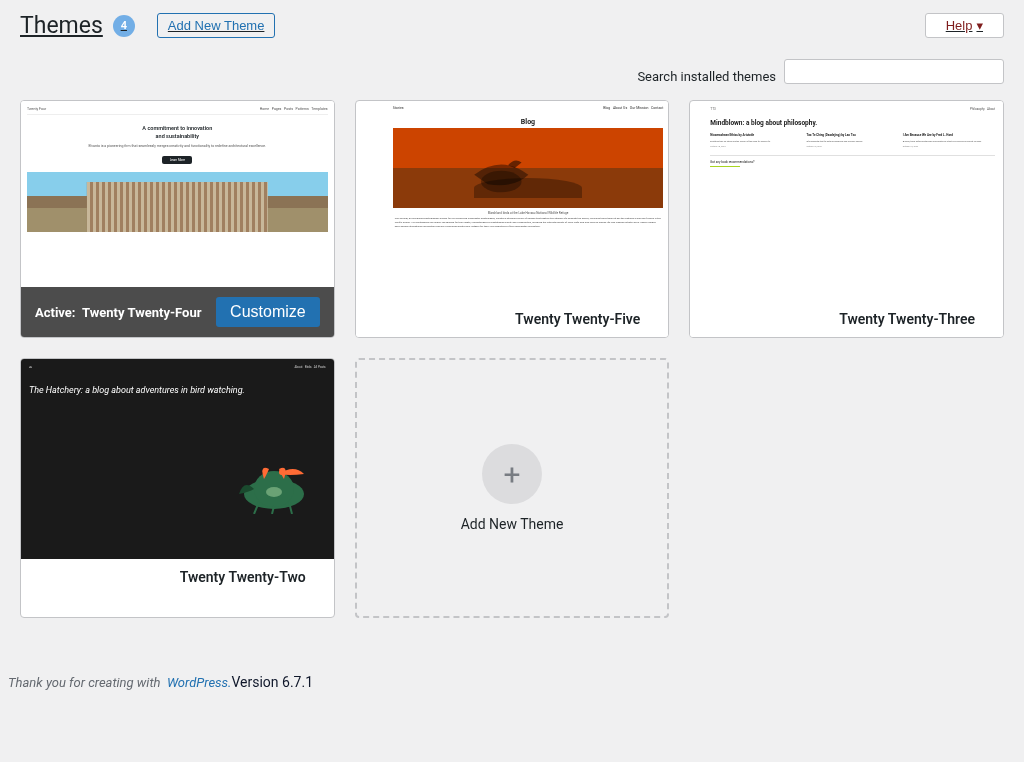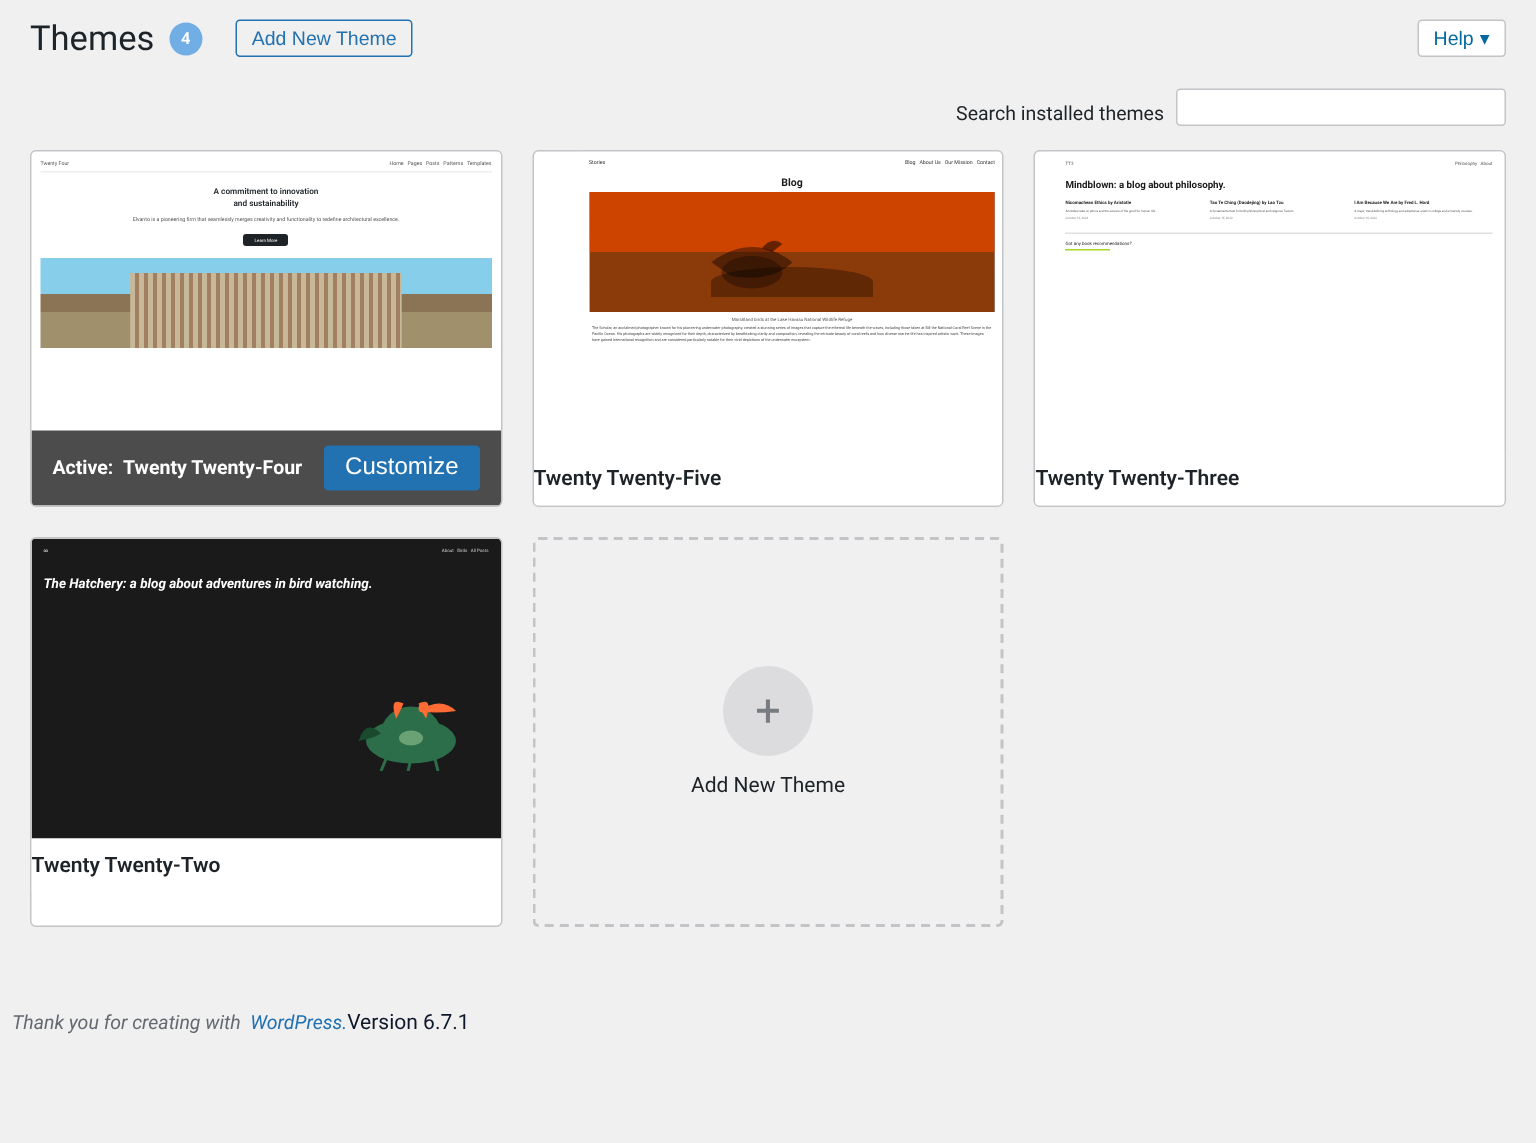--- a/index.html
+++ b/index.html
@@ -11,20 +11,21 @@
       font-size: 13px;
     }
 
     
     .header {
       display: flex;
       align-items: center;
       padding: 12px 20px;
       background: #f0f0f1;
       justify-content: space-between;
+      text-decoration: underline;
     }
     .header-left {
       display: flex;
       align-items: center;
       gap: 10px;
     }
     .page-title {
       font-size: 23px;
       font-weight: 400;
       color: #1d2327;
@@ -47,22 +48,22 @@
       background: transparent;
       padding: 4px 10px;
       border-radius: 3px;
       font-size: 13px;
       cursor: pointer;
       margin-left: 12px;
     }
     .help-btn {
       border: 1px solid #c3c4c7;
       background: #fff;
-      color: #0369a1;
-      padding: 4px 10px;
+      color: #7f1d1d;
+      padding: 4px 20px;
       border-radius: 3px;
       font-size: 13px;
       cursor: pointer;
       display: flex;
       align-items: flex-end;
       gap: 4px;
     }
 
     
     .search-bar {
@@ -301,21 +302,21 @@
       font-size: 3px;
       color: #ccc;
       padding-bottom: 6px;
     }
     .preview-2022 .logo-22 {
       font-size: 3px;
       color: #fff;
     }
     .preview-2022 .hero-22 {
       font-size: 9px;
-      font-weight: 700;
+      font-weight: 400;
       font-style: italic;
       line-height: 1.3;
       color: #fff;
       padding: 10px 0 8px;
     }
 
     
     .active-overlay {
       position: absolute;
       bottom: 0;
@@ -340,25 +341,26 @@
       color: #fff;
       border: none;
       padding: 6px 14px;
       border-radius: 3px;
       font-size: 16px;
       cursor: pointer;
     }
 
     
     .theme-name-footer {
-      padding: 10px 0;
+      padding: 10px 28px;
       font-size: 14px;
       font-weight: 600;
       color: #1d2327;
       background: #fff;
+      text-align: right;
     }
 
     
     .add-new-card {
       background: transparent;
       border: 2px dashed #c3c4c7;
       border-radius: 4px;
       display: flex;
       flex-direction: column;
       align-items: center;

